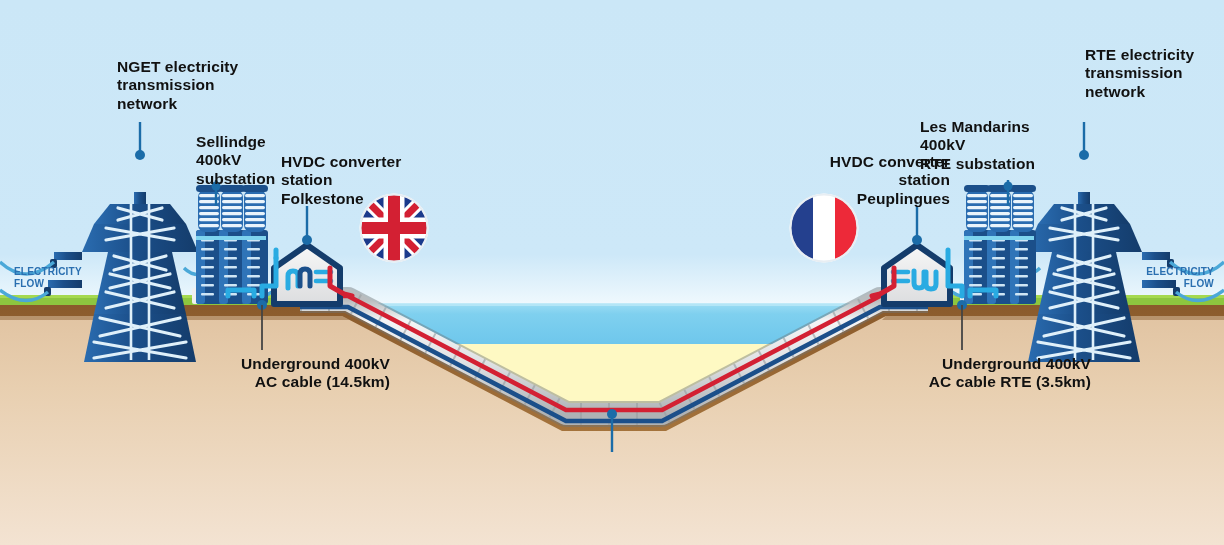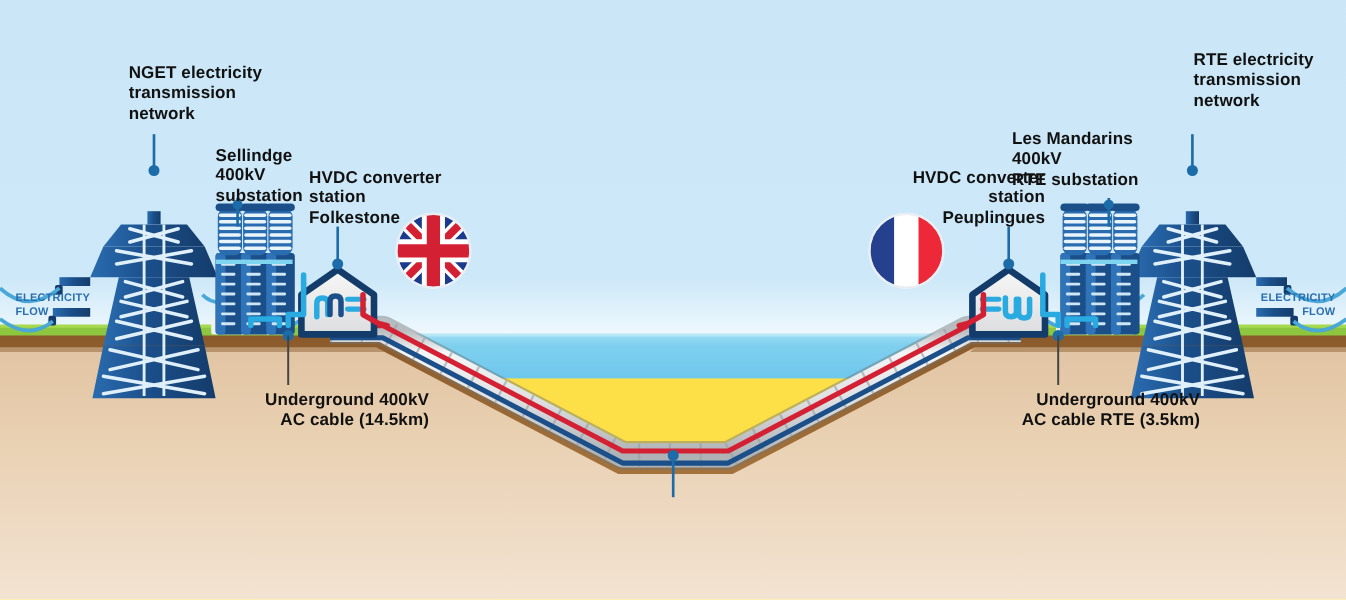--- a/index.html
+++ b/index.html
@@ -1,18 +1,18 @@
 <!DOCTYPE html>
 <html><head>
 <meta charset="utf-8">
 <title>ElecLink Interconnector Diagram</title>
 <style>
   html,body{margin:0;padding:0;background:#fff;}
   body{font-family:"Liberation Sans",sans-serif;}
-  #stage{position:relative;width:1224px;height:545px;overflow:hidden;background:#fde047;}
+  #stage{position:relative;width:1224px;height:545px;overflow:hidden;background:#fef9c3;}
   #art{position:absolute;inset:0;width:1224px;height:545px;}
   .lbl{position:absolute;color:#111;font-weight:bold;font-size:15.5px;line-height:1.18;letter-spacing:.1px;white-space:pre-line;}
   .flow{position:absolute;color:#2a6fb0;font-weight:bold;font-size:10px;line-height:1.2;white-space:pre-line;letter-spacing:.2px;}
   .ta-l{text-align:left;} .ta-r{text-align:right;} .ta-c{text-align:right;}
 </style>
 </head>
 <body>
 
 <div id="stage">
 

